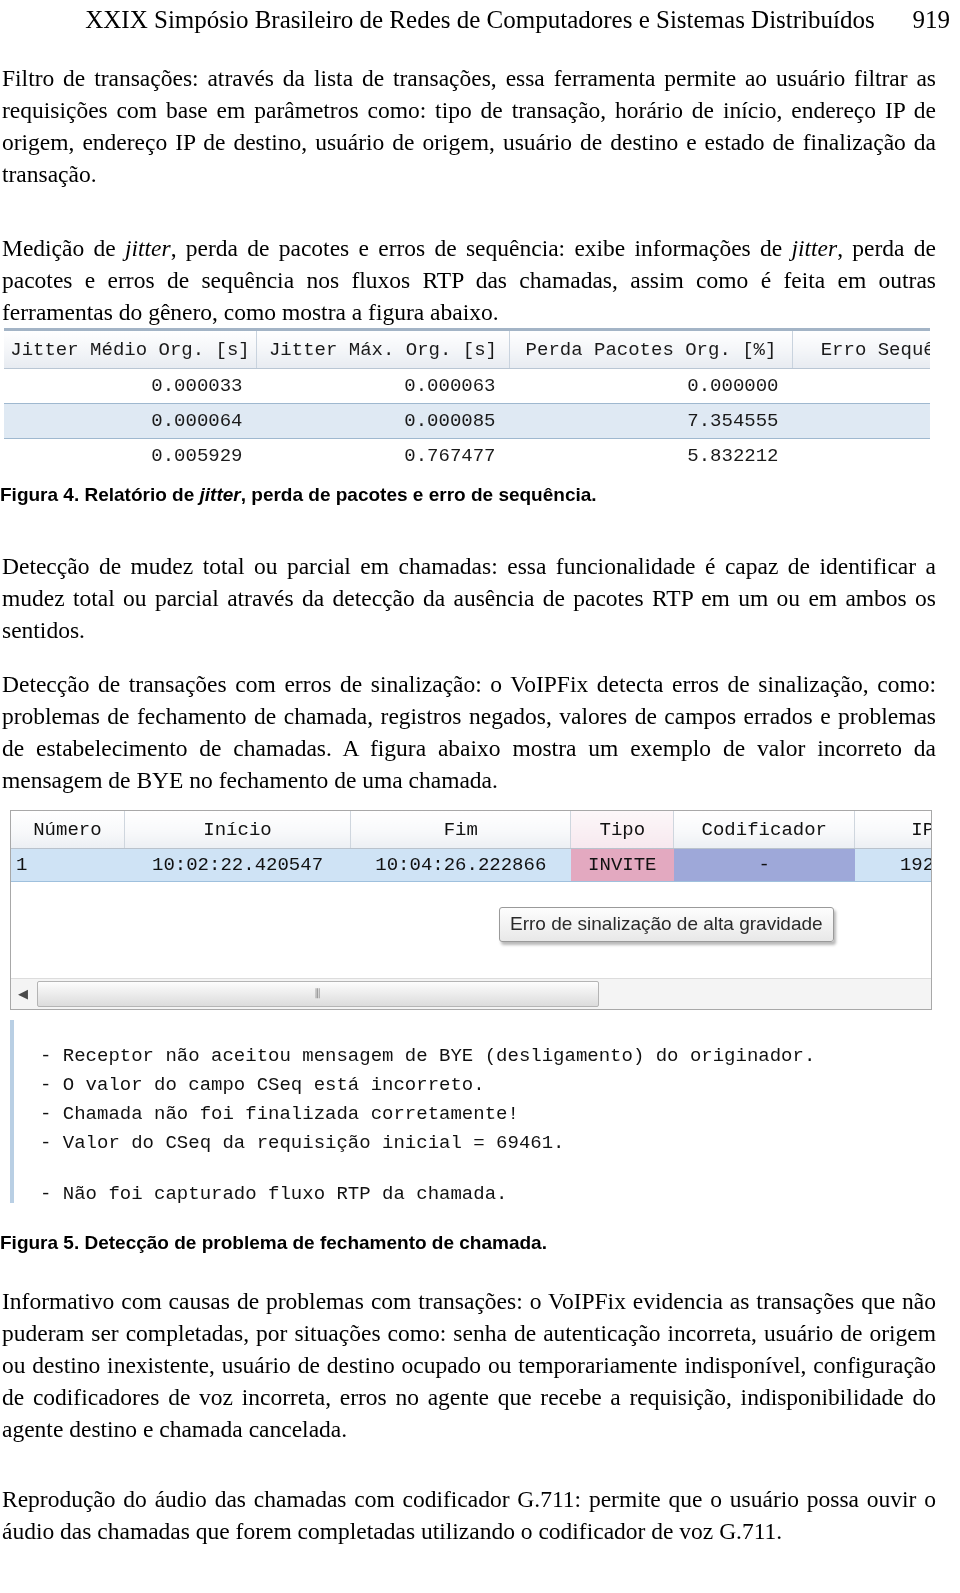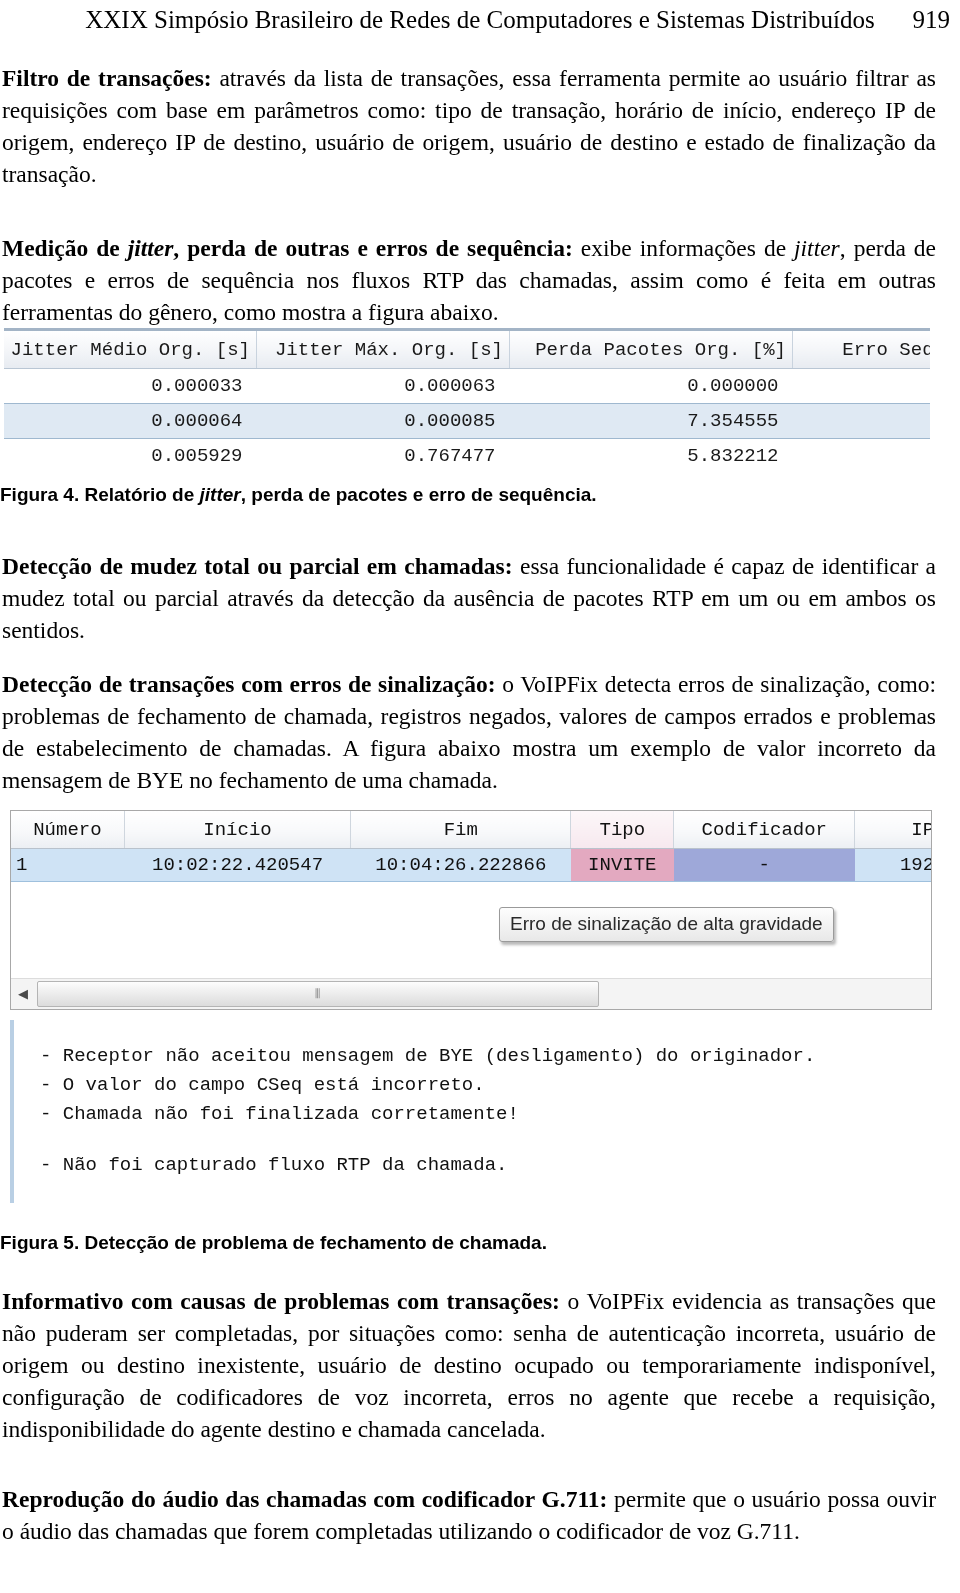--- a/index.html
+++ b/index.html
@@ -41,21 +41,21 @@
   
   .para {
     position: absolute;
     left: 2px;
     width: 934px;
     font-size: 23.5px;
     line-height: 32px;
     text-align: justify;
     font-family: "Liberation Serif", serif;
   }
-  .para b { font-weight: bold; }
+  .para b { font-weight: normal; }
   .para i { font-style: italic; }
 
   
   .figcap {
     position: absolute;
     left: 0;
     width: 960px;
     text-align: left;
     font-family: "Liberation Sans", sans-serif;
     font-weight: bold;
@@ -81,21 +81,21 @@
     table-layout: fixed;
   }
   #fig4 th {
     background: linear-gradient(to bottom, #ffffff 0%, #f3f5f8 55%, #e7ebf1 100%);
     border-right: 1px solid #c9d3de;
     border-bottom: 1px solid #b9c6d4;
     font-weight: normal;
     font-size: 19px;
     font-family: "Liberation Mono", monospace;
     padding: 8px 6px 7px 6px;
-    text-align: right;
+    text-align: center;
     color: #1a1a1a;
     white-space: nowrap;
   }
   #fig4 td {
     font-size: 19px;
     font-family: "Liberation Mono", monospace;
     padding: 6px 14px 6px 6px;
     text-align: right;
     color: #1a1a1a;
     white-space: nowrap;
@@ -218,21 +218,21 @@
 <div class="runhead">
   <span class="rh-title">XXIX Simpósio Brasileiro de Redes de Computadores e Sistemas Distribuídos</span>
   <span class="rh-page">919</span>
 </div>
 
 <div class="para" style="top:62px;">
   <b>Filtro de transações:</b><span> através da lista de transações, essa ferramenta permite ao usuário filtrar as requisições com base em parâmetros como: tipo de transação, horário de início, endereço IP de origem, endereço IP de destino, usuário de origem, usuário de destino e estado de finalização da transação.</span>
 </div>
 
 <div class="para" style="top:232px;">
-  <b>Medição de </b><b><i>jitter</i></b><b>, perda de outras e erros de sequência:</b><span> exibe informações de </span><i>jitter</i><span>, perda de pacotes e erros de sequência nos fluxos RTP das chamadas, assim como é feita em outras ferramentas do gênero, como mostra a figura abaixo.</span>
+  <b>Medição de </b><b><i>jitter</i></b><b>, perda de pacotes e erros de sequência:</b><span> exibe informações de </span><i>jitter</i><span>, perda de pacotes e erros de sequência nos fluxos RTP das chamadas, assim como é feita em outras ferramentas do gênero, como mostra a figura abaixo.</span>
 </div>
 
 <div id="fig4">
   <table>
     <thead>
       <tr>
         <th style="width:240px">Jitter Médio Org. [s]</th>
         <th style="width:240px">Jitter Máx. Org. [s]</th>
         <th style="width:270px">Perda Pacotes Org. [%]</th>
         <th style="width:260px">Erro Sequência Org.</th>
@@ -304,20 +304,21 @@
     <div class="hscroll">
       <div class="arrow-left">◀</div>
       <div class="thumb">⦀</div>
     </div>
   </div>
 
   <div class="logpanel">
     <div>- Receptor não aceitou mensagem de BYE (desligamento) do originador.</div>
     <div>- O valor do campo CSeq está incorreto.</div>
     <div>- Chamada não foi finalizada corretamente!</div>
+    <div>- Valor do CSeq da requisição inicial = 69461.</div>
     <div class="blank"></div>
     <div>- Não foi capturado fluxo RTP da chamada.</div>
   </div>
 </div>
 
 <div class="figcap" style="top:1232px;">Figura 5. Detecção de problema de fechamento de chamada.</div>
 
 <div class="para" style="top:1285px;">
   <b>Informativo com causas de problemas com transações:</b><span> o VoIPFix evidencia as transações que não puderam ser completadas, por situações como: senha de autenticação incorreta, usuário de origem ou destino inexistente, usuário de destino ocupado ou temporariamente indisponível, configuração de codificadores de voz incorreta, erros no agente que recebe a requisição, indisponibilidade do agente destino e chamada cancelada.</span>
 </div>

